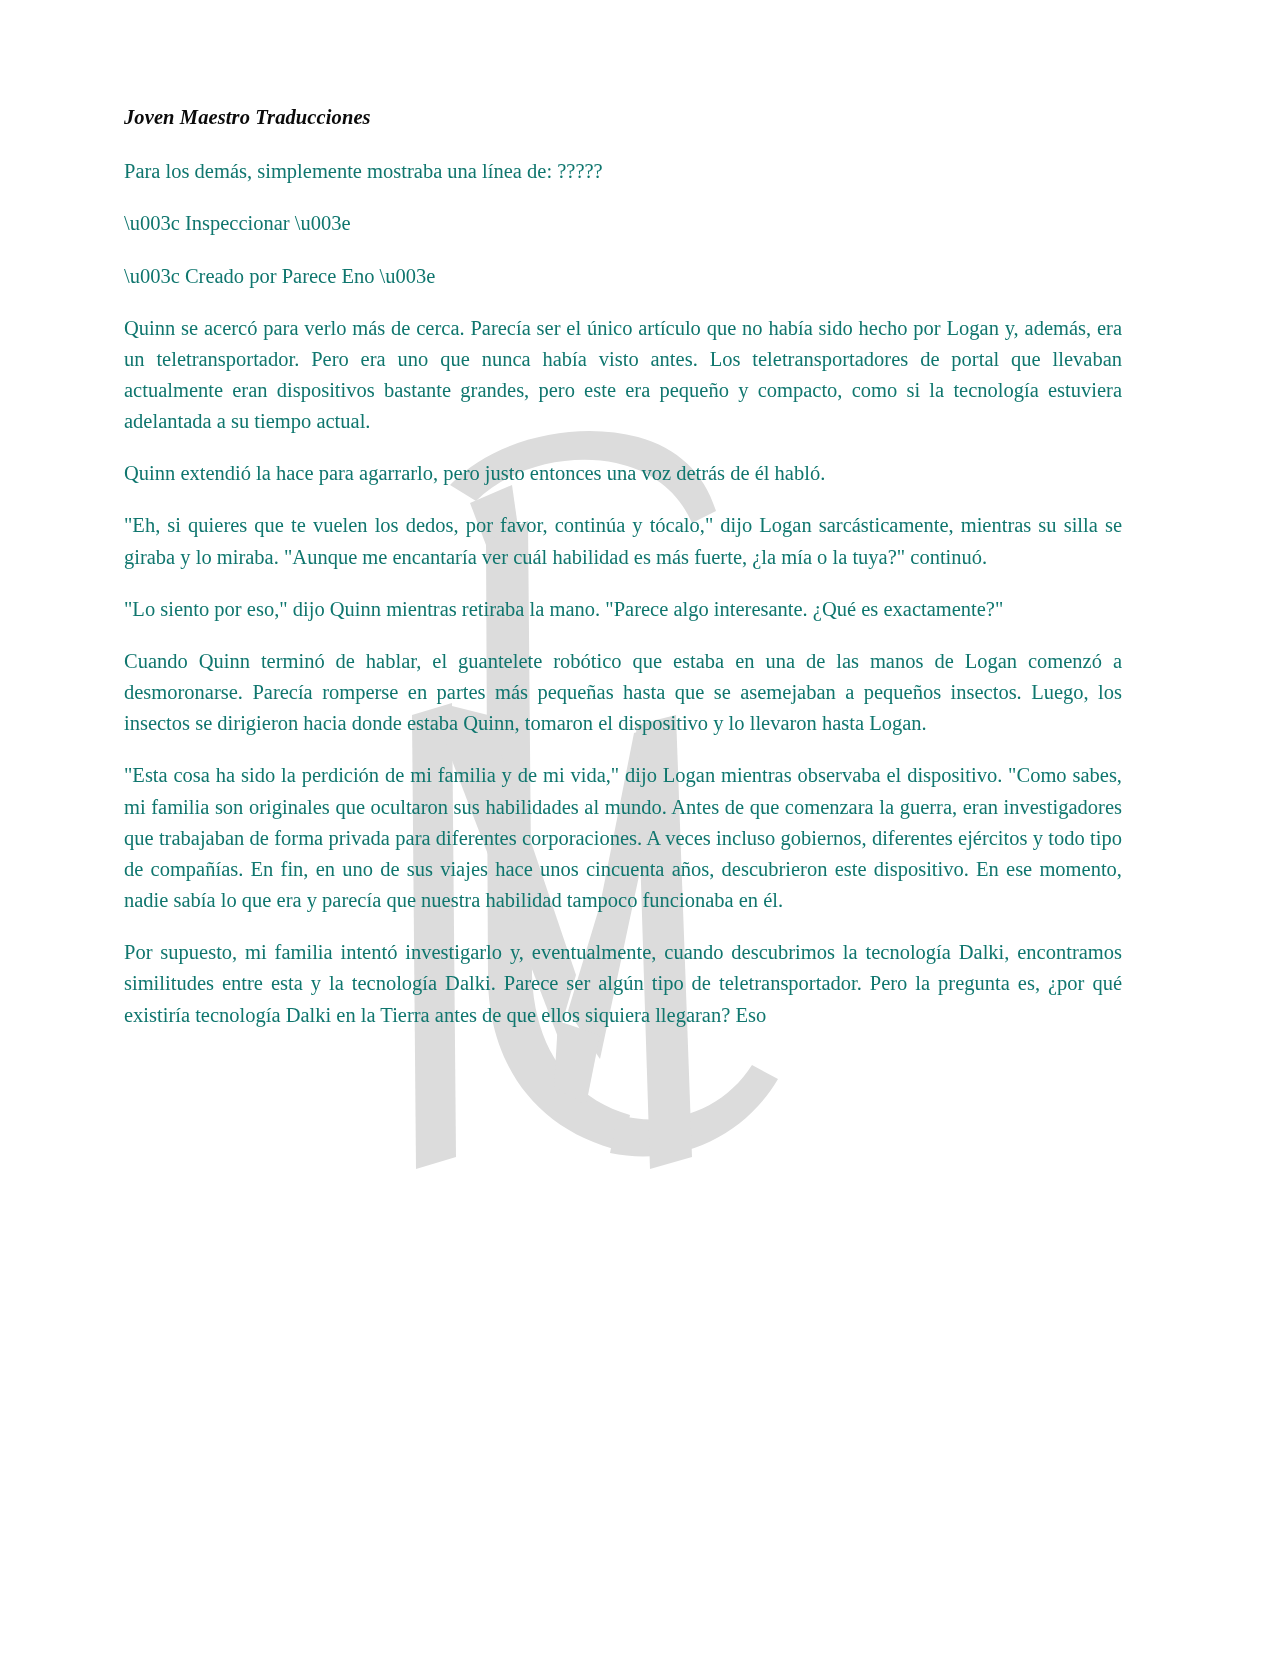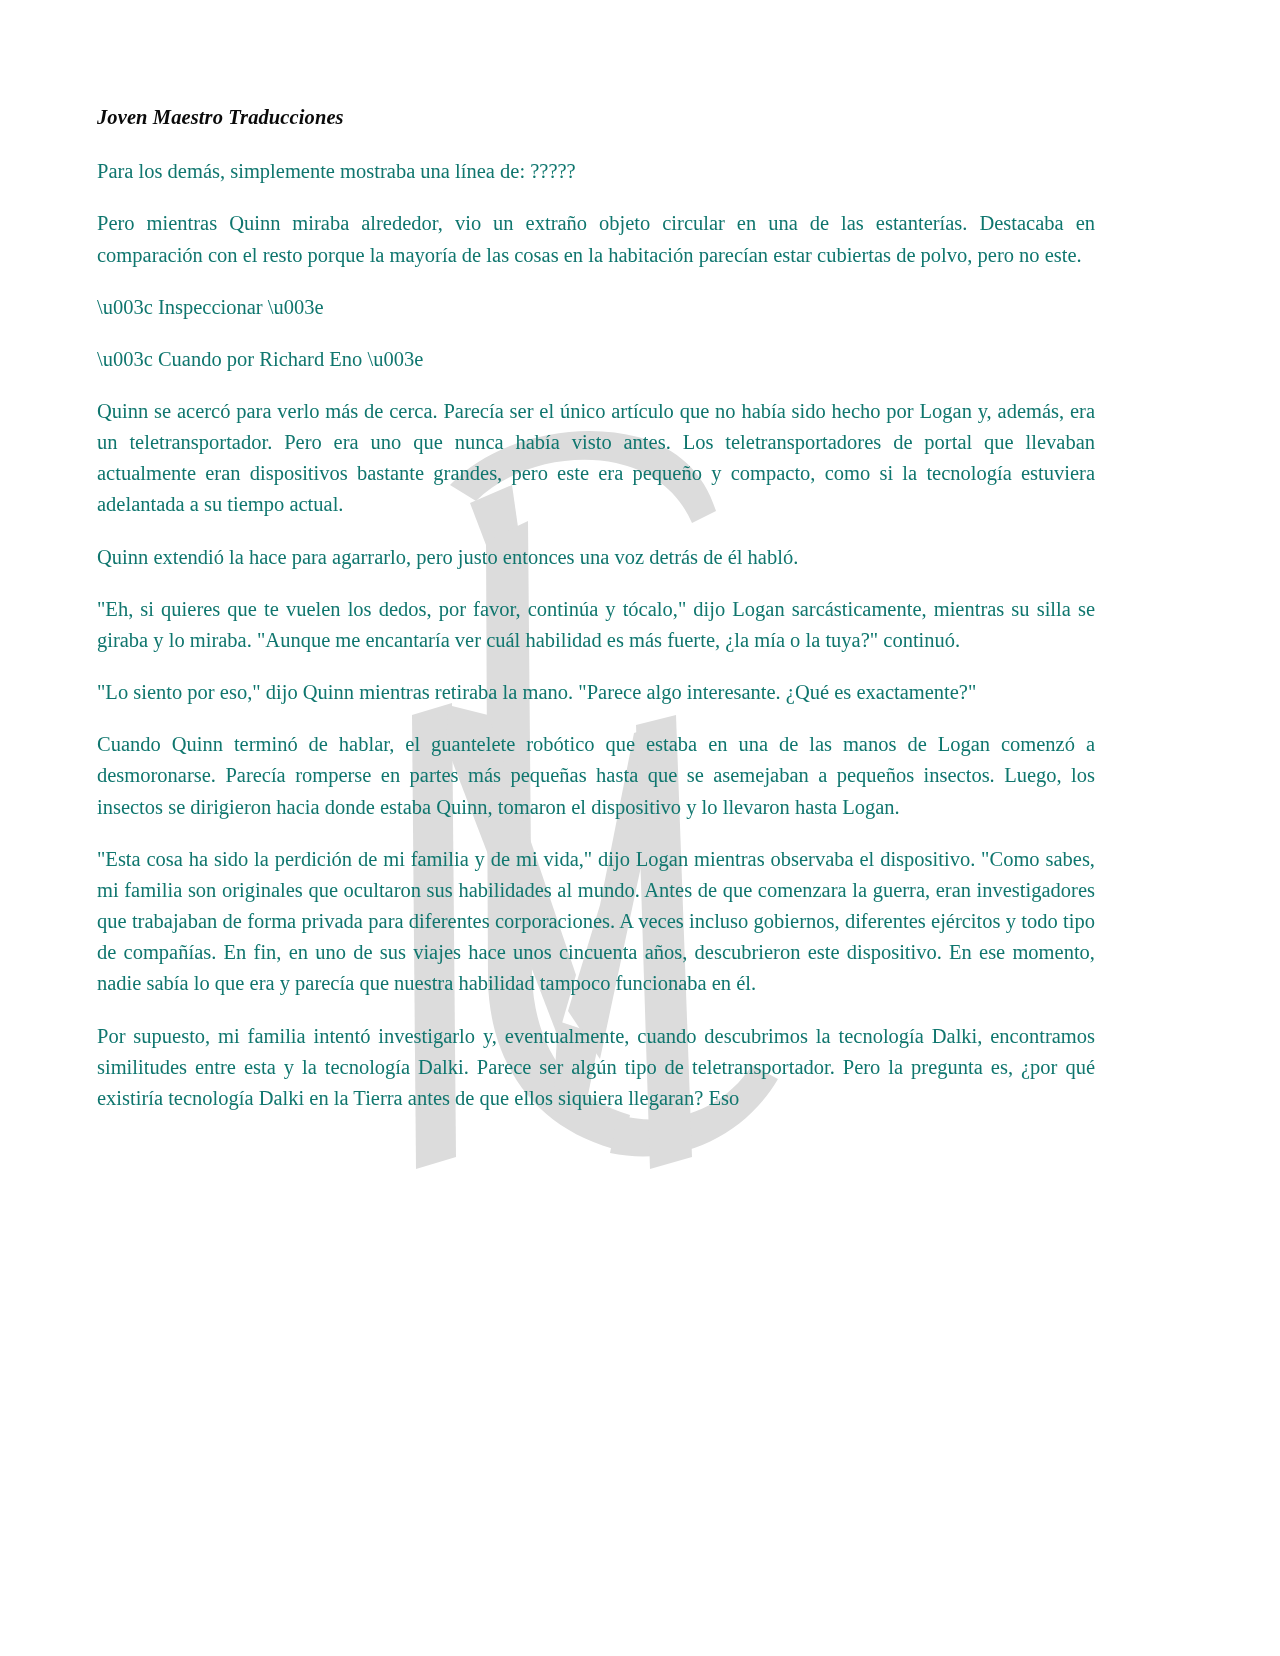--- a/index.html
+++ b/index.html
@@ -29,21 +29,21 @@
     position: absolute;
     left: 300px;
     top: 415px;
     width: 520px;
     height: 800px;
     display: block;
   }
   
   .content {
     position: absolute;
-    left: 97px;
+    left: 124px;
     top: 104px;
     width: 998px;
     z-index: 2;
   }
   .doc-title {
     font-family: "Liberation Serif", "DejaVu Serif", serif;
     font-weight: bold;
     font-style: italic;
     font-size: 20.5px;
     line-height: 1.28;
@@ -127,23 +127,22 @@
                  L 286 690
                  L 254 672
                  Z"></path>
       </g>
     </svg>
   </div>
 
   <div class="content">
     <h1 class="doc-title">Joven Maestro Traducciones</h1>
     <p class="para">Para los demás, simplemente mostraba una línea de: ?????</p>
-    <p class="para">Pero mientras Quinn miraba alrededor, vio un extraño objeto circular en una de las estanterías. Destacaba en comparación con el resto porque la mayoría de las cosas en la habitación parecían estar cubiertas de polvo, pero no este.</p>
     <p class="para">\u003c Inspeccionar \u003e</p>
-    <p class="para">\u003c Cuando por Richard Eno \u003e</p>
+    <p class="para">\u003c Creado por Parece Eno \u003e</p>
     <p class="para">Quinn se acercó para verlo más de cerca. Parecía ser el único artículo que no había sido hecho por Logan y, además, era un teletransportador. Pero era uno que nunca había visto antes. Los teletransportadores de portal que llevaban actualmente eran dispositivos bastante grandes, pero este era pequeño y compacto, como si la tecnología estuviera adelantada a su tiempo actual.</p>
     <p class="para">Quinn extendió la hace para agarrarlo, pero justo entonces una voz detrás de él habló.</p>
     <p class="para">"Eh, si quieres que te vuelen los dedos, por favor, continúa y tócalo," dijo Logan sarcásticamente, mientras su silla se giraba y lo miraba. "Aunque me encantaría ver cuál habilidad es más fuerte, ¿la mía o la tuya?" continuó.</p>
     <p class="para">"Lo siento por eso," dijo Quinn mientras retiraba la mano. "Parece algo interesante. ¿Qué es exactamente?"</p>
     <p class="para">Cuando Quinn terminó de hablar, el guantelete robótico que estaba en una de las manos de Logan comenzó a desmoronarse. Parecía romperse en partes más pequeñas hasta que se asemejaban a pequeños insectos. Luego, los insectos se dirigieron hacia donde estaba Quinn, tomaron el dispositivo y lo llevaron hasta Logan.</p>
     <p class="para">"Esta cosa ha sido la perdición de mi familia y de mi vida," dijo Logan mientras observaba el dispositivo. "Como sabes, mi familia son originales que ocultaron sus habilidades al mundo. Antes de que comenzara la guerra, eran investigadores que trabajaban de forma privada para diferentes corporaciones. A veces incluso gobiernos, diferentes ejércitos y todo tipo de compañías. En fin, en uno de sus viajes hace unos cincuenta años, descubrieron este dispositivo. En ese momento, nadie sabía lo que era y parecía que nuestra habilidad tampoco funcionaba en él.</p>
     <p class="para">Por supuesto, mi familia intentó investigarlo y, eventualmente, cuando descubrimos la tecnología Dalki, encontramos similitudes entre esta y la tecnología Dalki. Parece ser algún tipo de teletransportador. Pero la pregunta es, ¿por qué existiría tecnología Dalki en la Tierra antes de que ellos siquiera llegaran? Eso</p>
   </div>
 
 </div>

